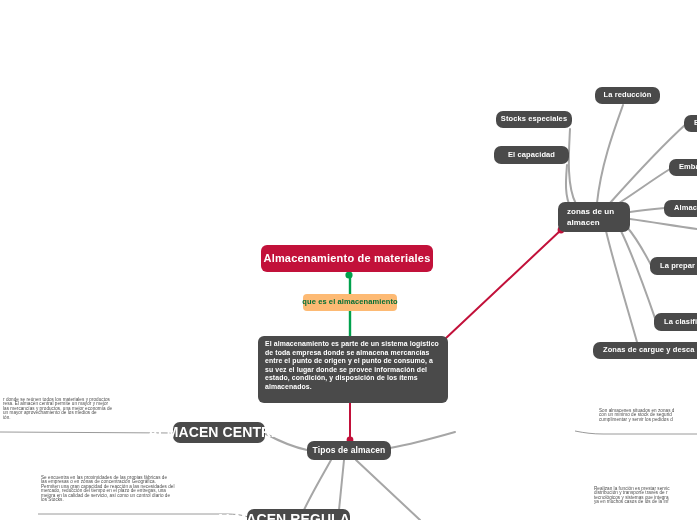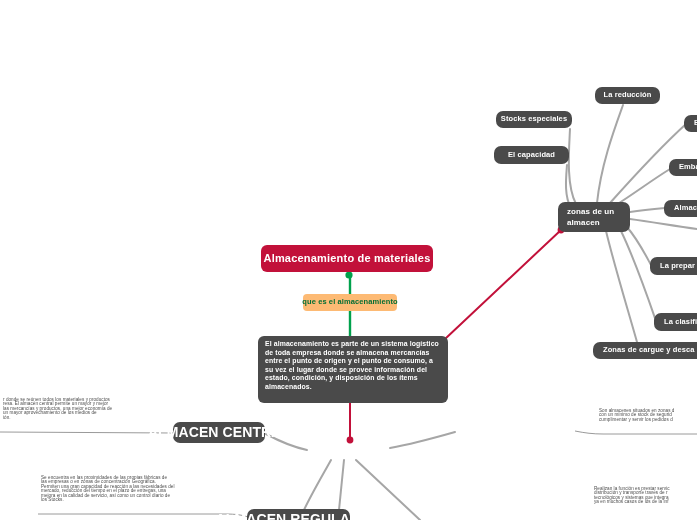--- a/index.html
+++ b/index.html
@@ -101,20 +101,21 @@
   <div class="node cut" style="left:669px;top:159px;width:70px;height:17px;">Emba</div>
 
   <div class="node cut" style="left:664px;top:200px;width:75px;height:17px;">Almac</div>
 
   <div class="node cut" style="left:650px;top:257px;width:85px;height:18px;">La prepar</div>
 
   <div class="node cut" style="left:654px;top:313px;width:85px;height:18px;">La clasifi</div>
 
   <div class="node cut" style="left:593px;top:342px;width:130px;height:17px;">Zonas de cargue y desca</div>
 
+  <div class="node tipos" style="left:307px;top:441px;width:84px;height:19px;">Tipos de almacen</div>
 
   <div class="node caps" style="left:173px;top:422px;width:92px;height:21px;">ALMACEN CENTRAL</div>
 
 
   <div class="node caps" style="left:247px;top:509px;width:103px;height:20px;">ALMACEN REGULADOR</div>
 
   <div class="annotation" style="left:3px;top:398px;">r donde se reúnen todos los materiales y productos
 resa. El almacén central permite un mayor y mejor
 las mercancías y productos, una mejor economía de
 un mayor aprovechamiento de los medios de

